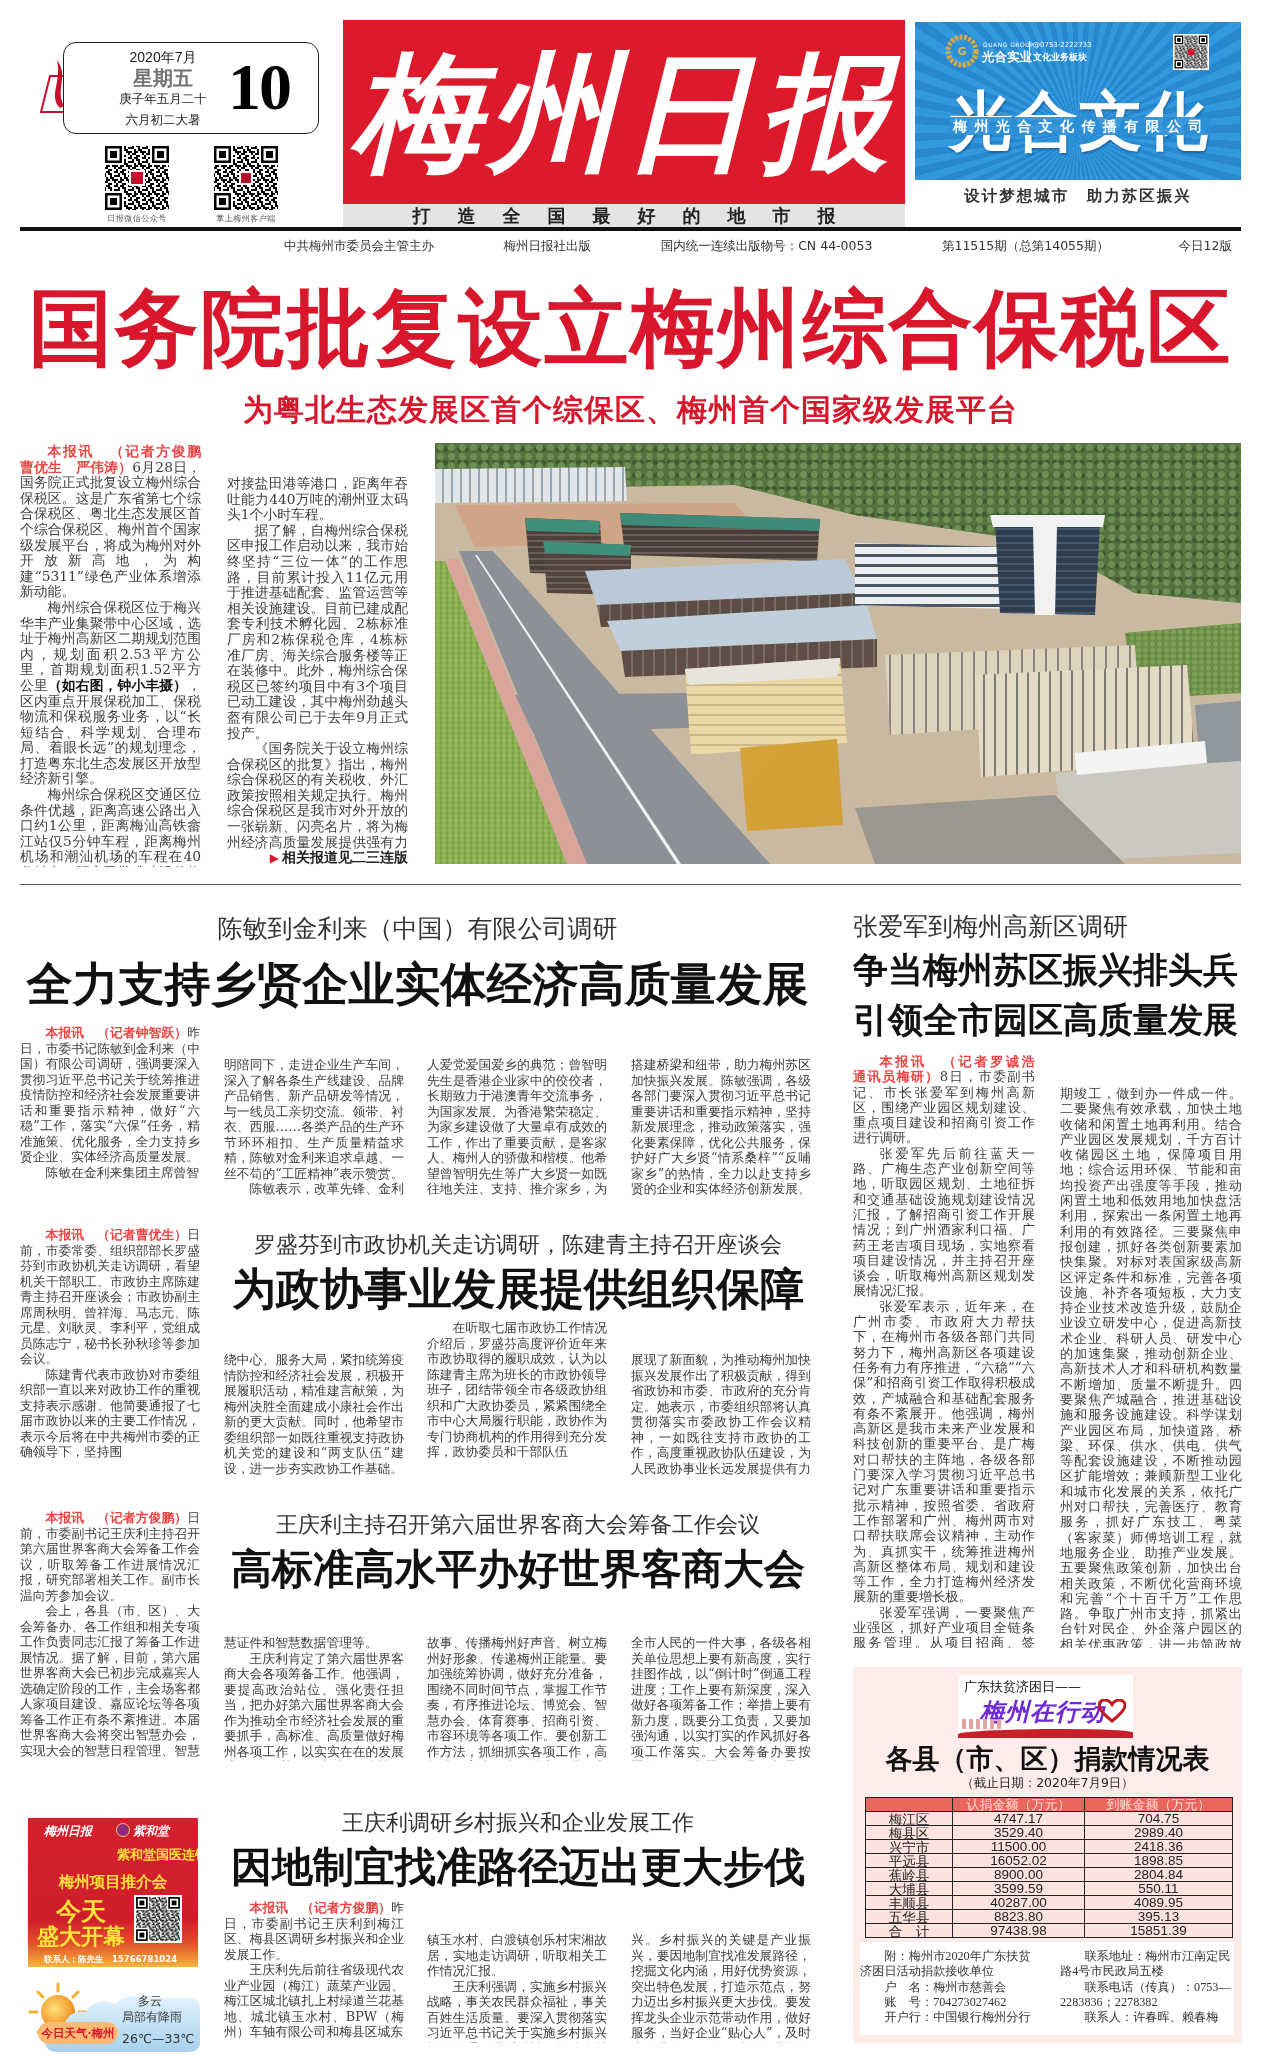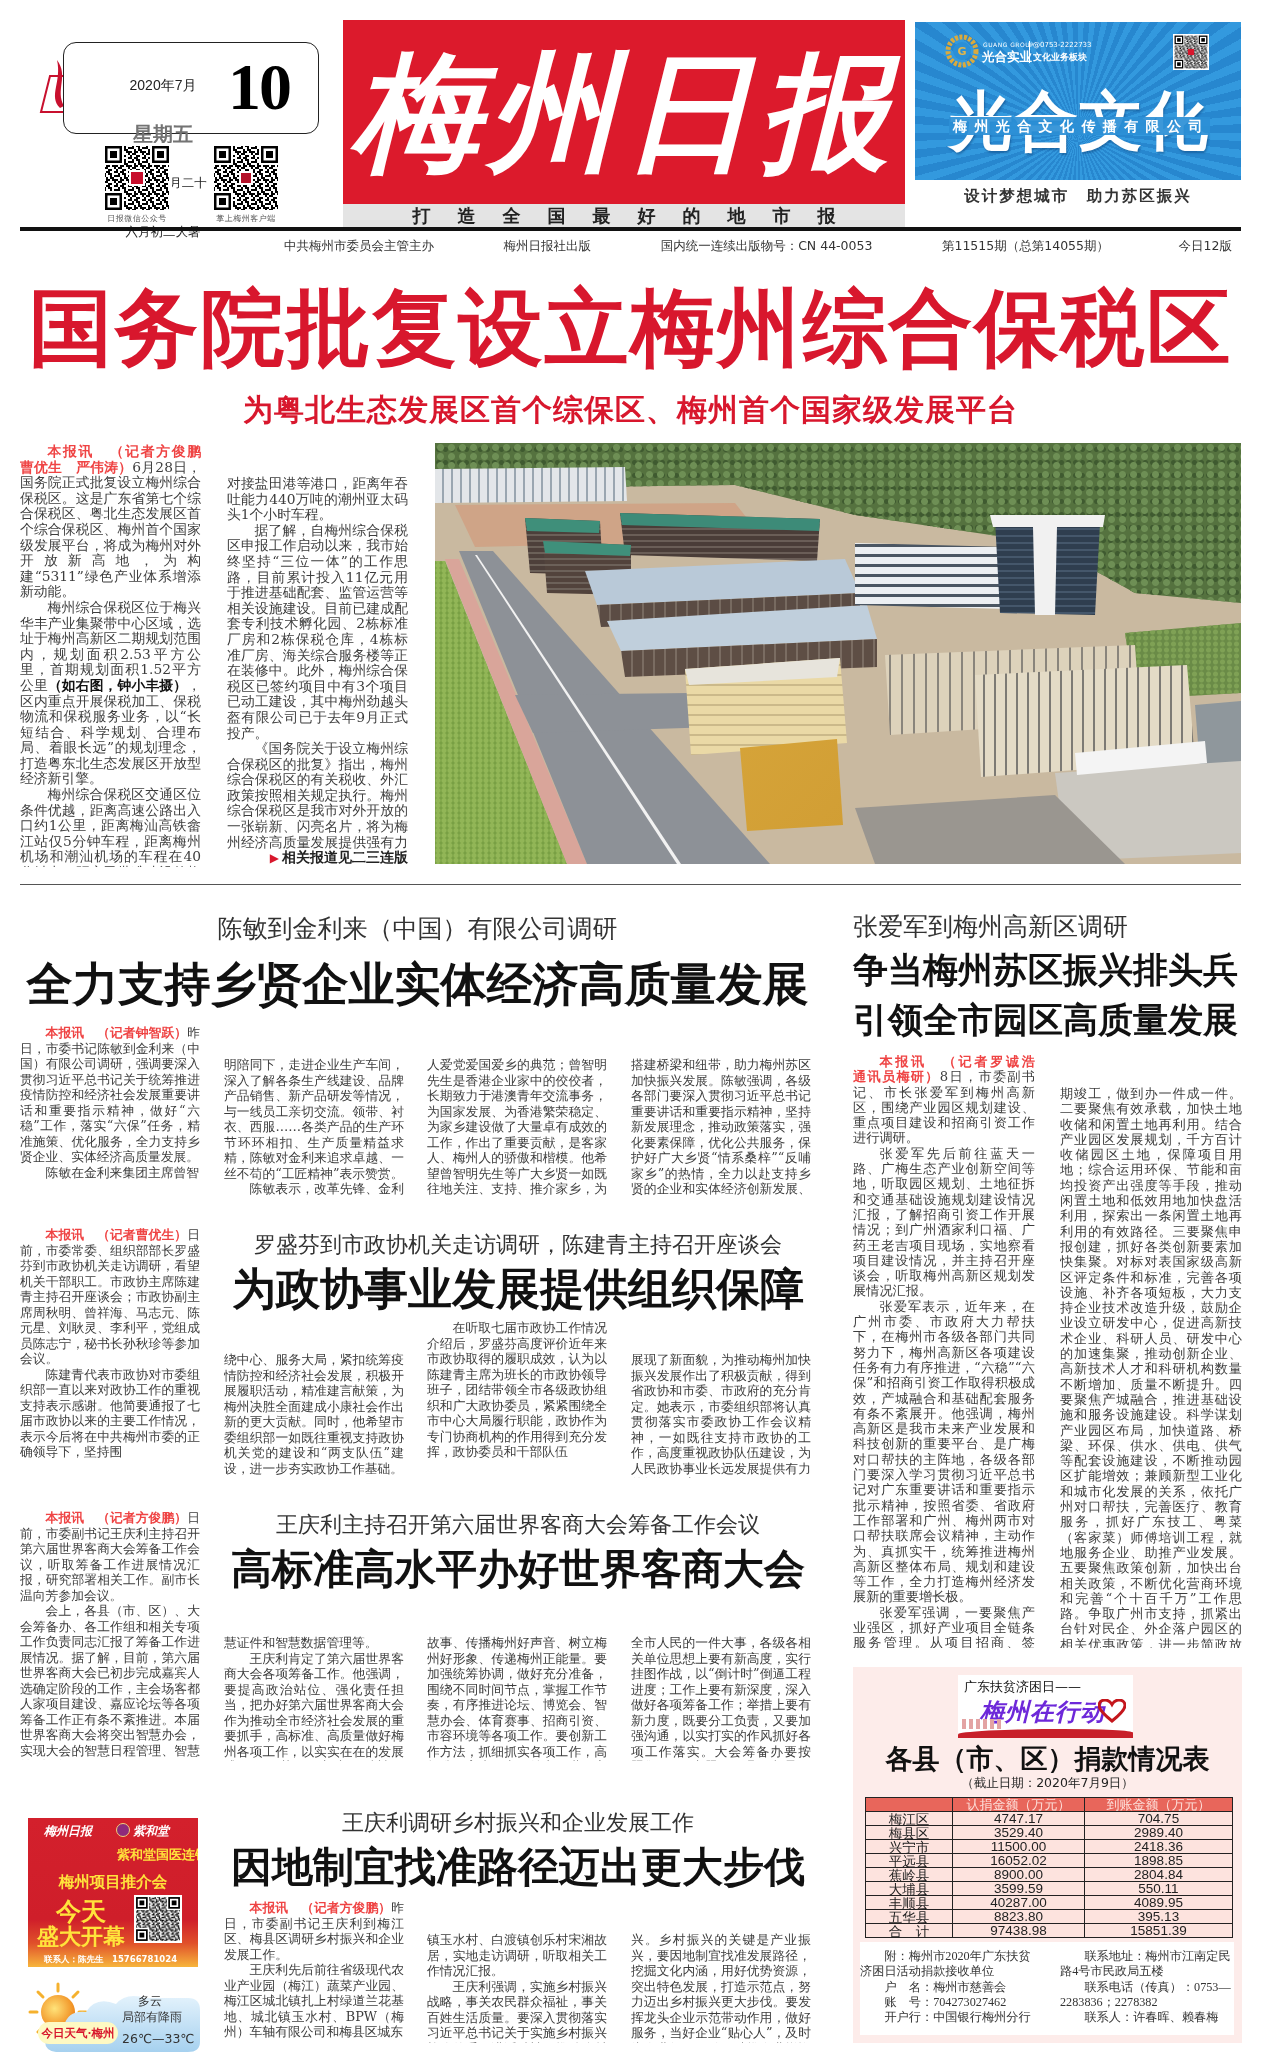--- a/index.html
+++ b/index.html
@@ -4,21 +4,21 @@
 <style>
 *{box-sizing:border-box;}
 html,body{margin:0;padding:0;background:#fff;}
 #page{position:relative;width:1261px;height:2062px;overflow:hidden;background:#fff;font-family:"DejaVu Serif",serif;color:#333;}
 .abs{position:absolute;}
 .nowrap{white-space:nowrap;}
 
 
 .datebox{border:1.5px solid #222;border-radius:13px;background:#fff;}
 .date-lines{position:absolute;left:38px;top:4px;width:122px;text-align:center;font-family:"Liberation Sans",sans-serif;color:#222;}
-.date-lines div{line-height:21px;white-space:nowrap;margin-top:28px;}
+.date-lines div{line-height:21px;white-space:nowrap;}
 .ym{font-size:14px;}
 .wk{font-size:20px;color:#737373;font-family:"DejaVu Serif",serif;font-weight:bold;}
 .lunar{font-size:12.5px;}
 .day{position:absolute;left:164px;top:12px;font-family:"Liberation Serif",serif;font-weight:bold;font-size:66px;line-height:64px;letter-spacing:-2px;color:#000;}
 .qr{width:70px;height:70px;}
 .qr svg{display:block;width:100%;height:100%;}
 .qr-label{width:80px;text-align:center;font-size:8px;color:#555;font-family:"DejaVu Serif",serif;letter-spacing:.5px;white-space:nowrap;}
 .masthead{background:#dc1a2c;color:#fff;text-align:center;font-family:"DejaVu Serif",serif;font-weight:bold;font-size:128px;line-height:184px;letter-spacing:8px;font-style:italic;white-space:nowrap;overflow:hidden;}
 .slogan-bar{background:#e4e4e4;text-align:center;font-family:"DejaVu Serif",serif;font-weight:bold;font-size:18px;line-height:24px;letter-spacing:27px;color:#222;padding-left:27px;white-space:nowrap;}
 .hdr-ad{background-color:#2b8fd6;background-image:repeating-conic-gradient(from 0deg at 50% 70%,#3399de 0deg 3deg,#2787cf 3deg 6deg);overflow:hidden;color:#fff;}
@@ -51,21 +51,21 @@
 
 .photo{overflow:hidden;background:#c9b9a0;}
 .ph{position:absolute;left:0;top:0;width:100%;height:100%;}
 
 
 .promo{background:linear-gradient(180deg,#d3202c 0%,#cf1e2a 68%,#e0502a 84%,#f7b53c 100%);overflow:hidden;}
 .promo .t{position:absolute;white-space:nowrap;font-family:"DejaVu Sans",sans-serif;font-weight:bold;color:#ffe33b;}
 
 
 .weather .t{position:absolute;white-space:nowrap;font-family:"DejaVu Sans",sans-serif;color:#333;font-size:12px;}
-.wx-label{background:#fef9c3;border-radius:12px;color:#d8172d!important;font-weight:bold;font-size:11.5px!important;line-height:22px;text-align:center;font-family:"DejaVu Serif",serif!important;}
+.wx-label{background:#fdba74;border-radius:12px;color:#d8172d!important;font-weight:bold;font-size:11.5px!important;line-height:22px;text-align:center;font-family:"DejaVu Serif",serif!important;}
 
 
 .fund{background:#fdecea;}
 .fund-banner{background:#fff;overflow:hidden;}
 .fund-title{text-align:center;font-family:"DejaVu Serif",serif;font-weight:bold;font-size:27px;line-height:32px;color:#111;white-space:nowrap;}
 .fund-sub{text-align:center;font-family:"DejaVu Sans",sans-serif;font-size:12.5px;line-height:16px;color:#222;white-space:nowrap;}
 .fund-table{border-collapse:collapse;width:367px;table-layout:fixed;font-family:"Liberation Sans",sans-serif;font-size:13.5px;}
 .fund-table th,.fund-table td{border:1px solid #222;height:14px;padding:0;line-height:12px;text-align:center;white-space:nowrap;overflow:hidden;}
 .fund-table th{background:#e8665b;color:#fde0da;font-weight:normal;font-size:13px;font-family:"DejaVu Sans",sans-serif;}
 .fund-table td{background:#fde3de;color:#222;}

